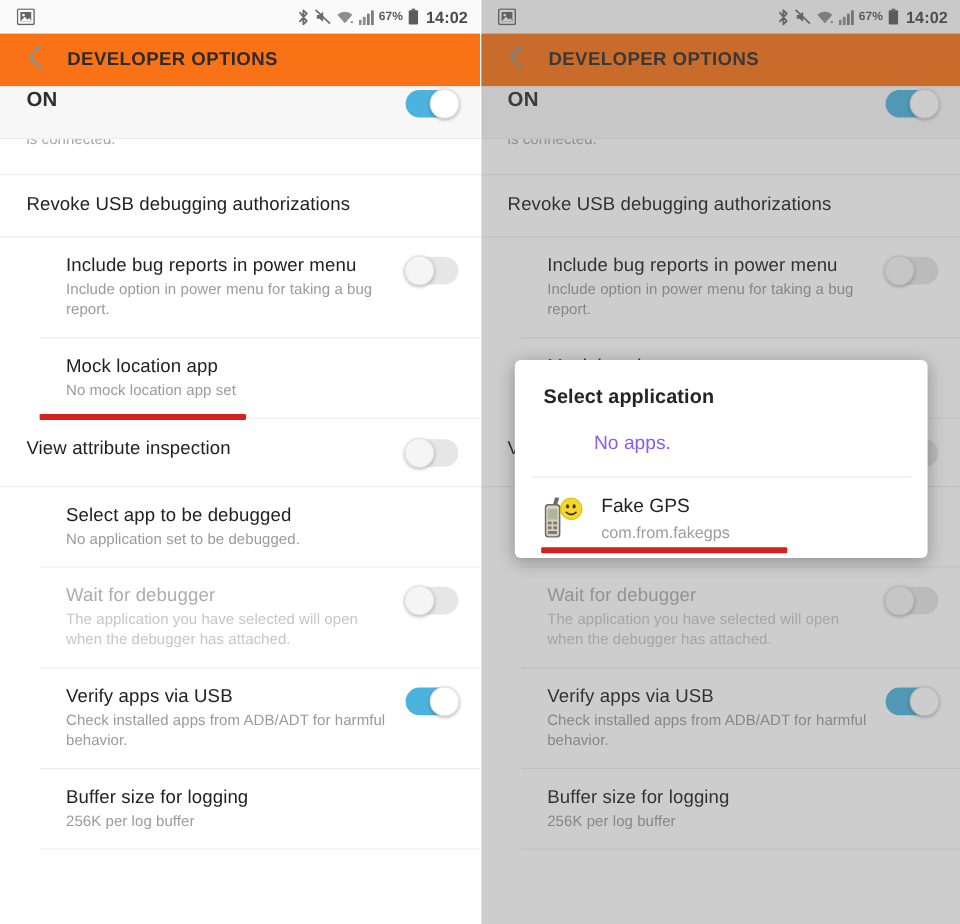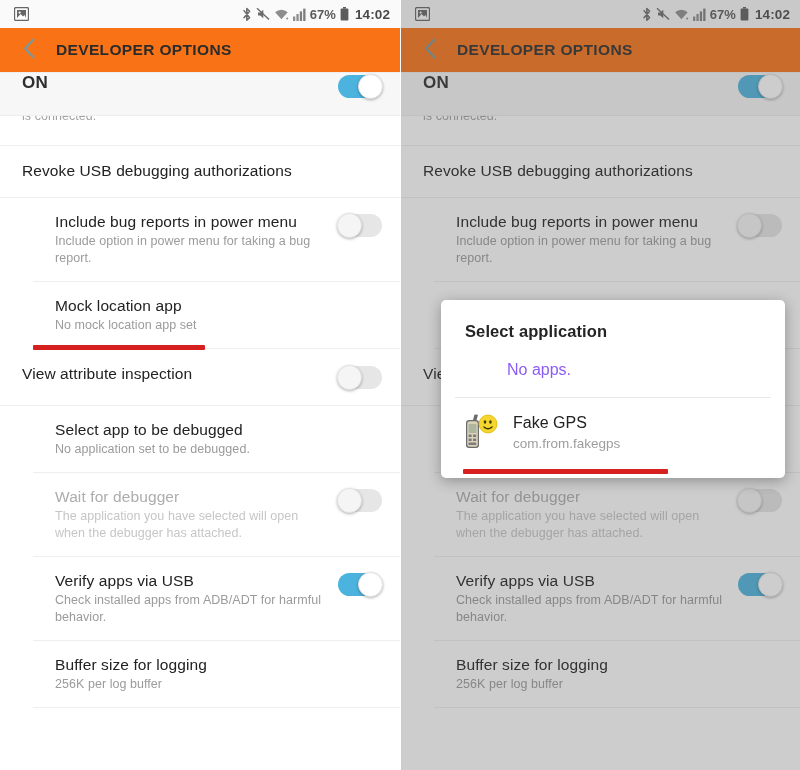--- a/index.html
+++ b/index.html
@@ -29,21 +29,21 @@
     background: #fafafa;
   }
   .sb-left { display: flex; align-items: center; gap: 6px; }
   .sb-spacer { flex: 1; }
   .sb-right {
     display: flex; align-items: center; gap: 4px;
     color: #5a5a5a; font-size: 13px; font-weight: bold;
     letter-spacing: .1px;
   }
   .sb-right svg, .sb-left svg { display: block; }
-  .sb-batt-pct { font-size: 13px; font-weight: bold; color: #5c5c5c; text-align: right; }
+  .sb-batt-pct { font-size: 10px; font-weight: bold; color: #5c5c5c; text-align: right; }
   .sb-clock { font-size: 13.5px; font-weight: bold; color: #4a4a4a; margin-left: 2px; }
 
   
   .appbar {
     height: 44px;
     display: flex; align-items: center;
     background: #f97316;
     padding-left: 14px;
   }
   .back-btn {
@@ -135,27 +135,27 @@
   
   .scrim {
     position: absolute; inset: 0;
     background: rgba(90,90,90,.30);
     pointer-events: none;
   }
 
   
   .dialog {
     position: absolute;
-    left: 40px; top: 300px;
+    left: 28px; top: 300px;
     width: 344px;
     background: #ffffff;
     border-radius: 5px;
     box-shadow: 0 3px 14px rgba(0,0,0,.30);
     overflow: hidden;
-    padding-bottom: 13px;
+    padding-bottom: 0;
   }
   .dialog-title {
     font-size: 16.5px; font-weight: bold; color: #242424;
     padding: 22px 24px 6px 24px;
     letter-spacing: .1px;
   }
   .dialog-option {
     font-size: 16px; color: #8b5cf6;
     padding: 14px 24px 18px 66px;
     cursor: pointer;

